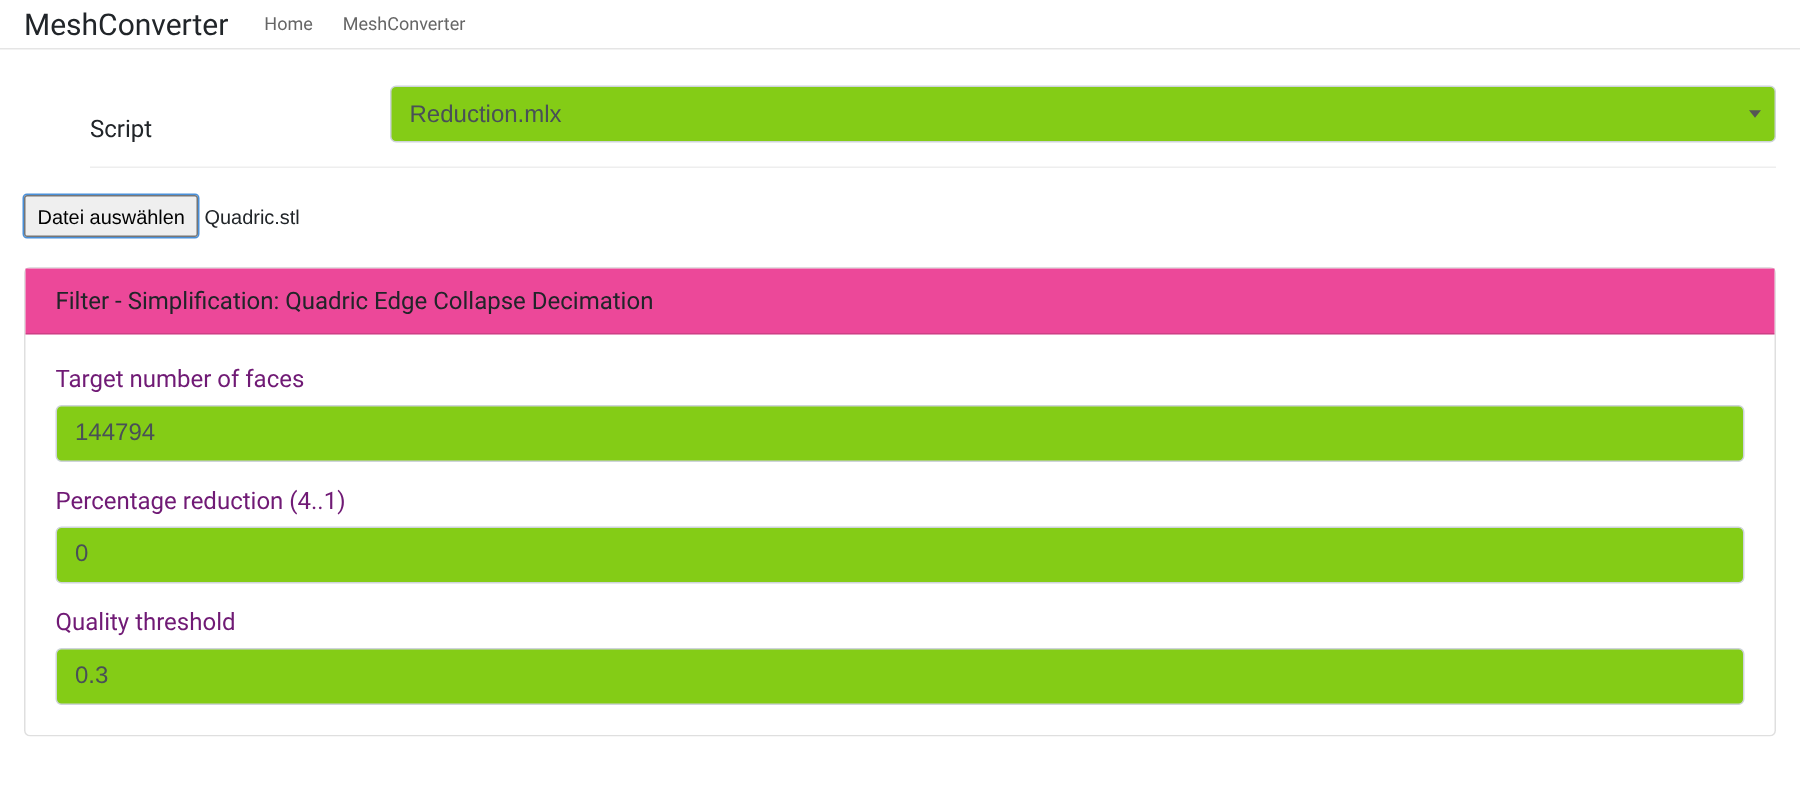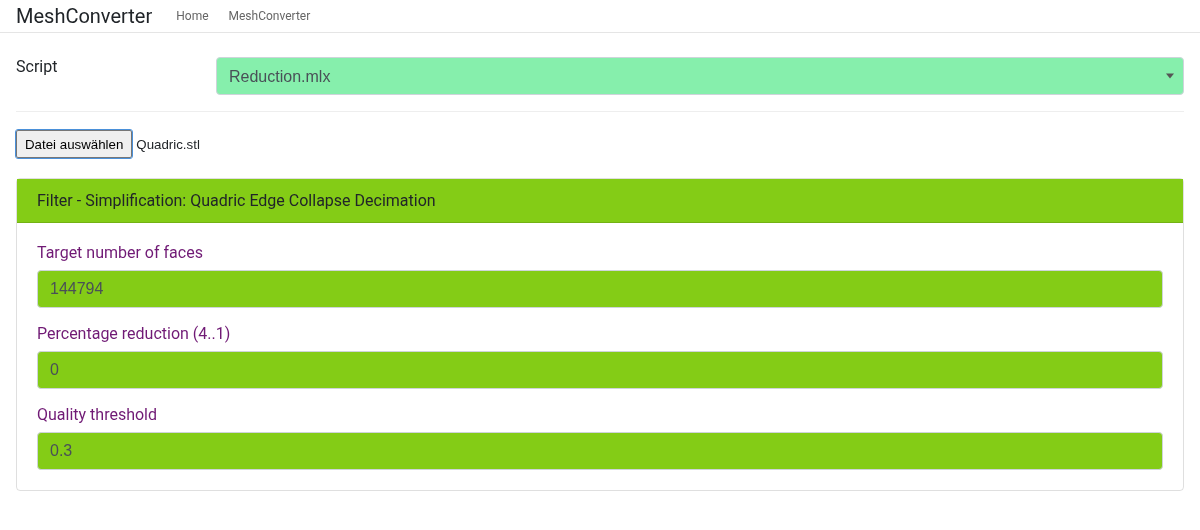--- a/index.html
+++ b/index.html
@@ -31,43 +31,44 @@
       font-size: 12px;
       color: #666;
       margin-right: 20px;
       cursor: pointer;
     }
     .container {
       padding: 16px 16px 0 16px;
     }
     .form-row {
       display: flex;
-      align-items: flex-start;
+      align-items: flex-end;
       padding: 8px 0 16px 0;
       border-bottom: 1px solid #eee;
+      margin-left: 44px;
     }
     .form-label-col {
       width: 200px;
       font-size: 16px;
       color: #212529;
     }
     .form-input-col {
       flex: 1;
     }
     .select-wrapper {
       position: relative;
       width: 100%;
     }
     .form-select {
       width: 100%;
       height: 38px;
       padding: 6px 30px 6px 12px;
       font-size: 16px;
       color: #495057;
-      background: #86efac;
+      background: #84cc16;
       border: 1px solid #ced4da;
       border-radius: 4px;
       appearance: none;
       -webkit-appearance: none;
       cursor: pointer;
     }
     .select-caret {
       position: absolute;
       right: 10px;
       top: 50%;
@@ -102,21 +103,21 @@
       margin-left: 4px;
       color: #212529;
     }
     .card {
       border: 1px solid rgba(0,0,0,.125);
       border-radius: 4px;
       margin-top: 6px;
     }
     .card-header {
       padding: 12px 20px;
-      background: #84cc16;
+      background: #ec4899;
       border-bottom: 1px solid rgba(0,0,0,.125);
       font-size: 16px;
       color: #212529;
     }
     .card-body {
       padding: 20px;
     }
     .form-group {
       margin-bottom: 16px;
     }

